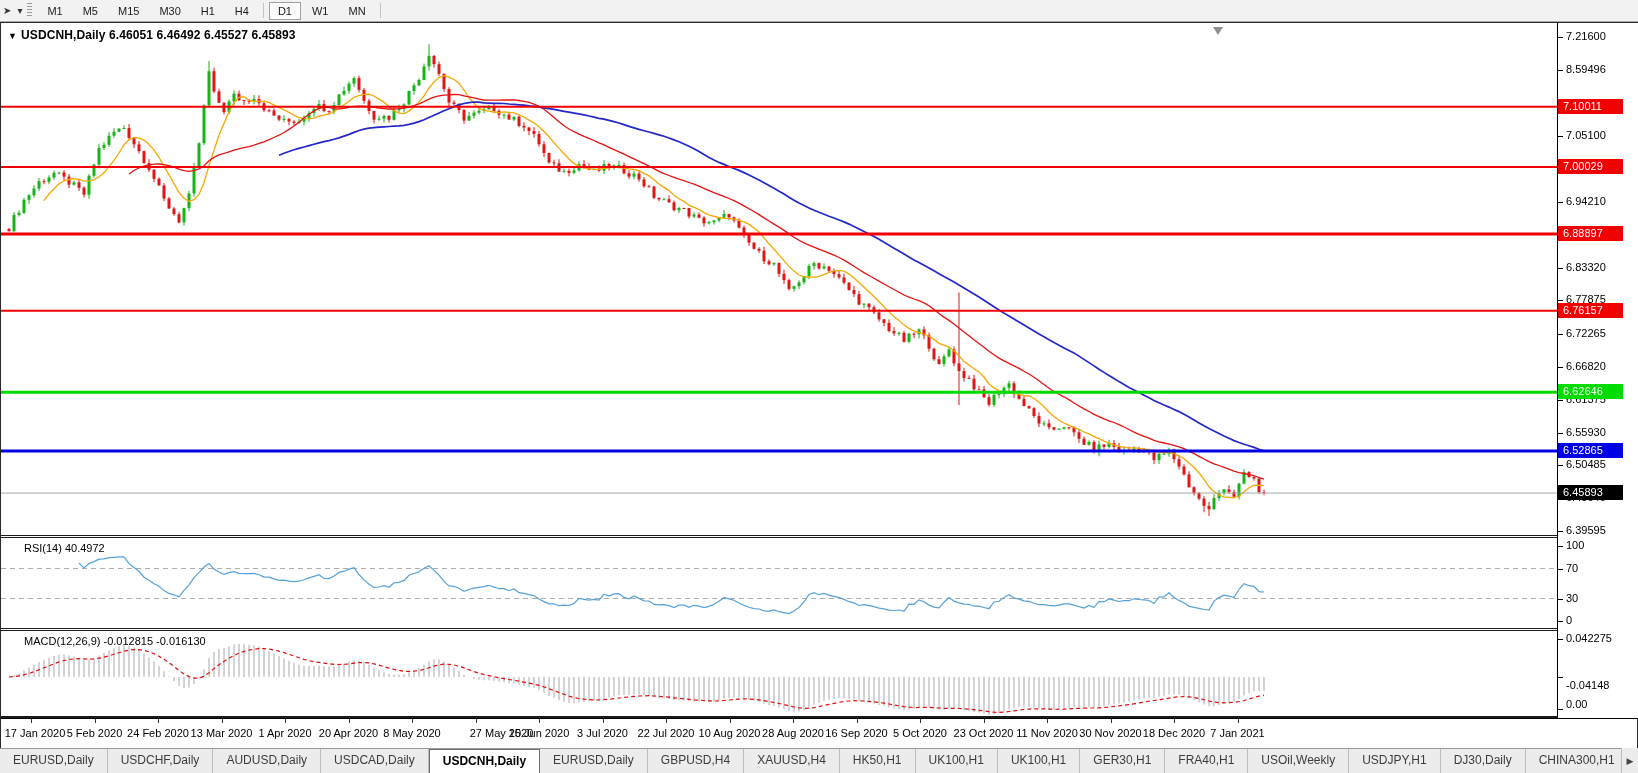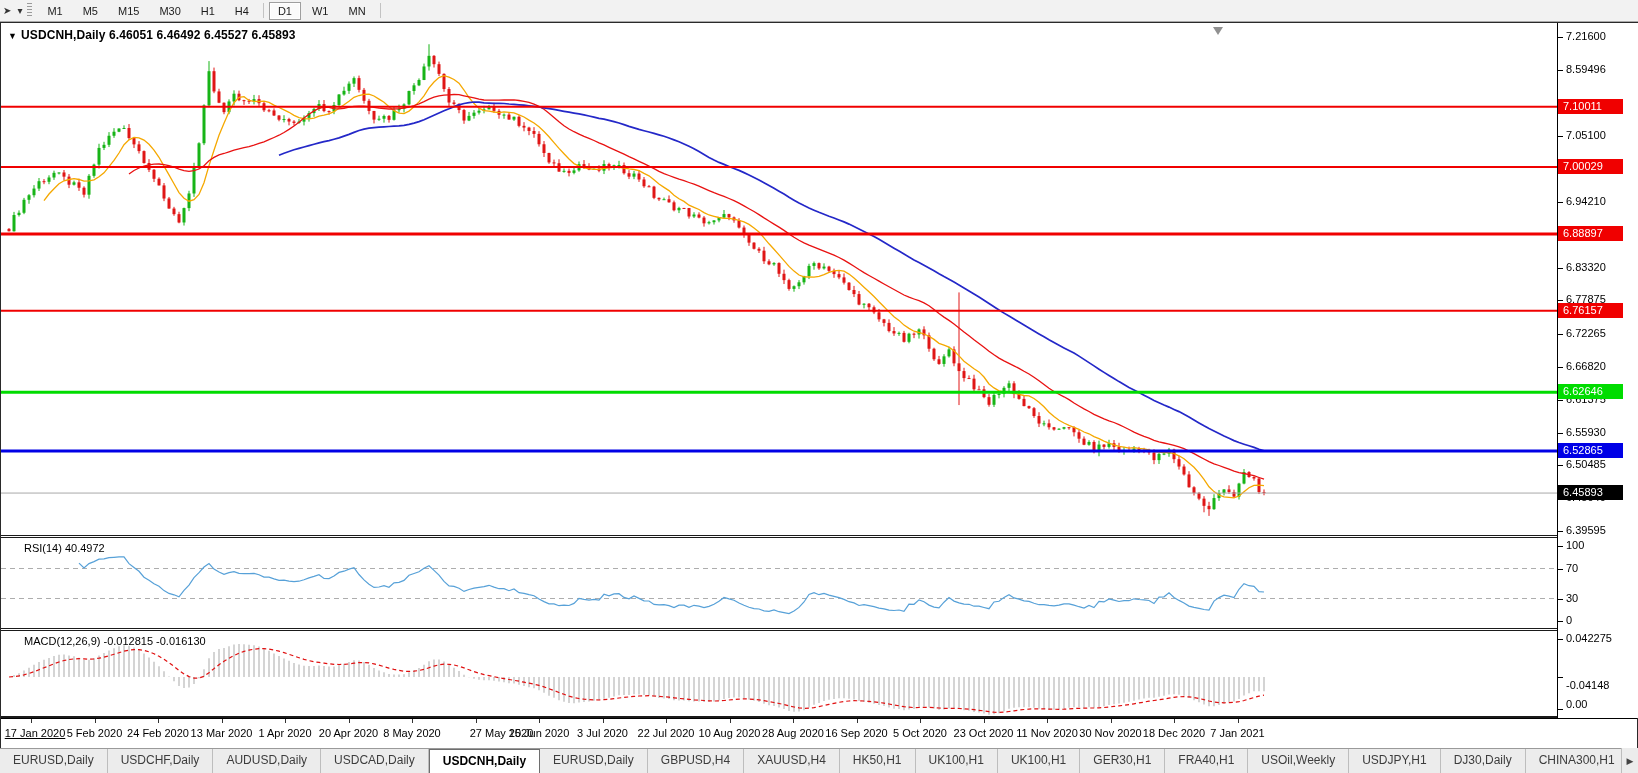--- a/index.html
+++ b/index.html
@@ -925,21 +925,21 @@
       <div class="axis-box" style="top: 76px; background: rgb(240, 0, 0);">7.10011</div>
       <div class="axis-box" style="top: 136px; background: rgb(240, 0, 0);">7.00029</div>
       <div class="axis-box" style="top: 203px; background: rgb(240, 0, 0);">6.88897</div>
       <div class="axis-box" style="top: 280px; background: rgb(240, 0, 0);">6.76157</div>
       <div class="axis-box" style="top: 361px; background: rgb(0, 220, 0);">6.62646</div>
       <div class="axis-box" style="top: 420px; background: rgb(0, 0, 230);">6.52865</div>
       <div class="axis-box" style="top: 462px; background: rgb(0, 0, 0);">6.45893</div>
     </div>
   <div class="date-axis" id="date-axis">
       <div class="date-mark" style="left: 30px;"></div>
-      <div class="date-label" style="left: 34px; text-decoration: underline;">17 Jan 2020</div>
+      <div class="date-label" style="left: 34px;">17 Jan 2020</div>
       <div class="date-mark" style="left: 93.5px;"></div>
       <div class="date-label" style="left: 93.5px;">5 Feb 2020</div>
       <div class="date-mark" style="left: 157px;"></div>
       <div class="date-label" style="left: 157px;">24 Feb 2020</div>
       <div class="date-mark" style="left: 220.5px;"></div>
       <div class="date-label" style="left: 220.5px;">13 Mar 2020</div>
       <div class="date-mark" style="left: 284px;"></div>
       <div class="date-label" style="left: 284px;">1 Apr 2020</div>
       <div class="date-mark" style="left: 347.5px;"></div>
       <div class="date-label" style="left: 347.5px;">20 Apr 2020</div>

